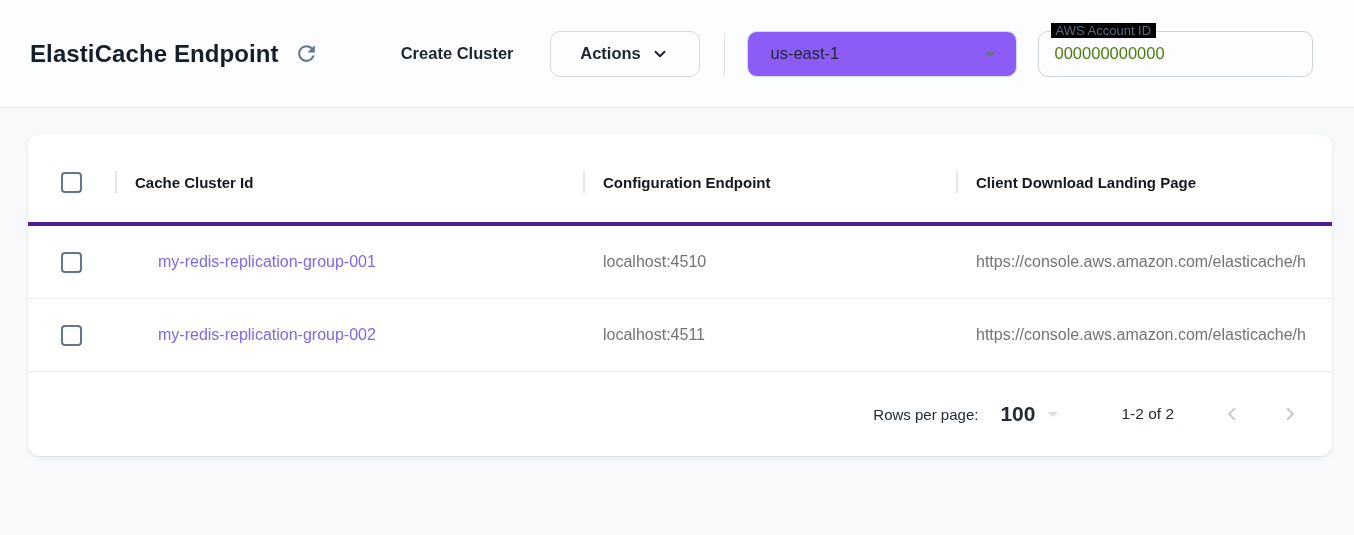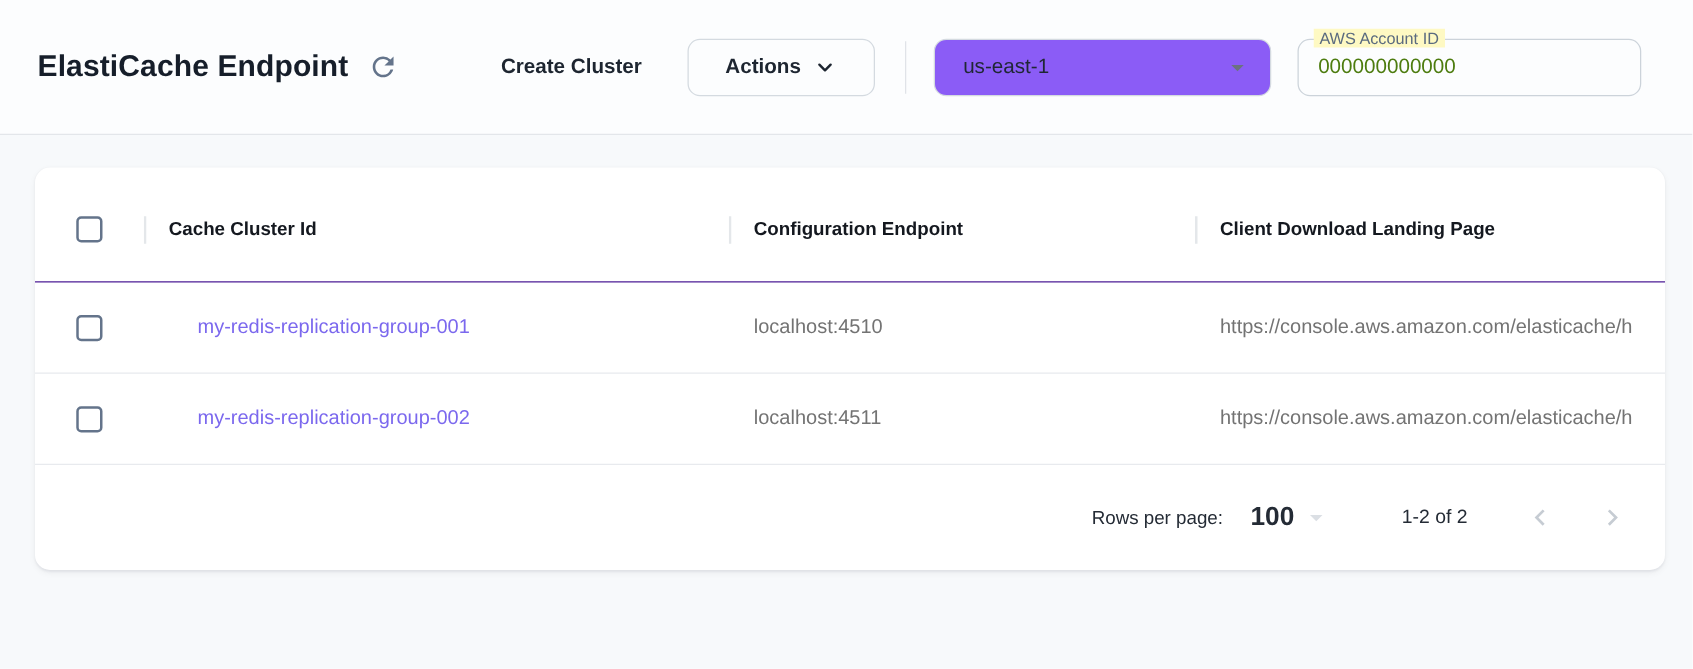--- a/index.html
+++ b/index.html
@@ -78,21 +78,21 @@
     width: 275px; height: 46px;
     border: 1px solid #ccd3da;
     border-radius: 10px;
     position: relative;
     background: #fcfdfe;
   }
   .account-field label {
     position: absolute;
     top: -9px; left: 12px;
     padding: 0 5px;
-    background: #fef9c3;
+    background: #000000;
     font-size: 13px;
     color: #5b6b7f;
     white-space: nowrap;
   }
   .account-field input {
     width: 100%; height: 100%;
     border: none; background: transparent; outline: none;
     font-family: inherit;
     font-size: 16.5px; color: #4d7c0f;
     padding: 0 16px;
@@ -110,21 +110,21 @@
     display: flex;
     flex-direction: column;
   }
   .tgrid {
     display: grid;
     grid-template-columns: 87px 468px 373px 1fr;
     align-items: center;
   }
   .thead {
     height: 92px;
-    border-bottom: 1px solid #4c1d95;
+    border-bottom: 4px solid #4c1d95;
     padding-top: 8px;
   }
   .trow {
     height: 73px;
     border-bottom: 1px solid #e8eaee;
   }
   .trow:last-of-type { border-bottom: 1px solid #e8eaee; }
   .cell {
     display: flex; align-items: center;
     height: 100%;

